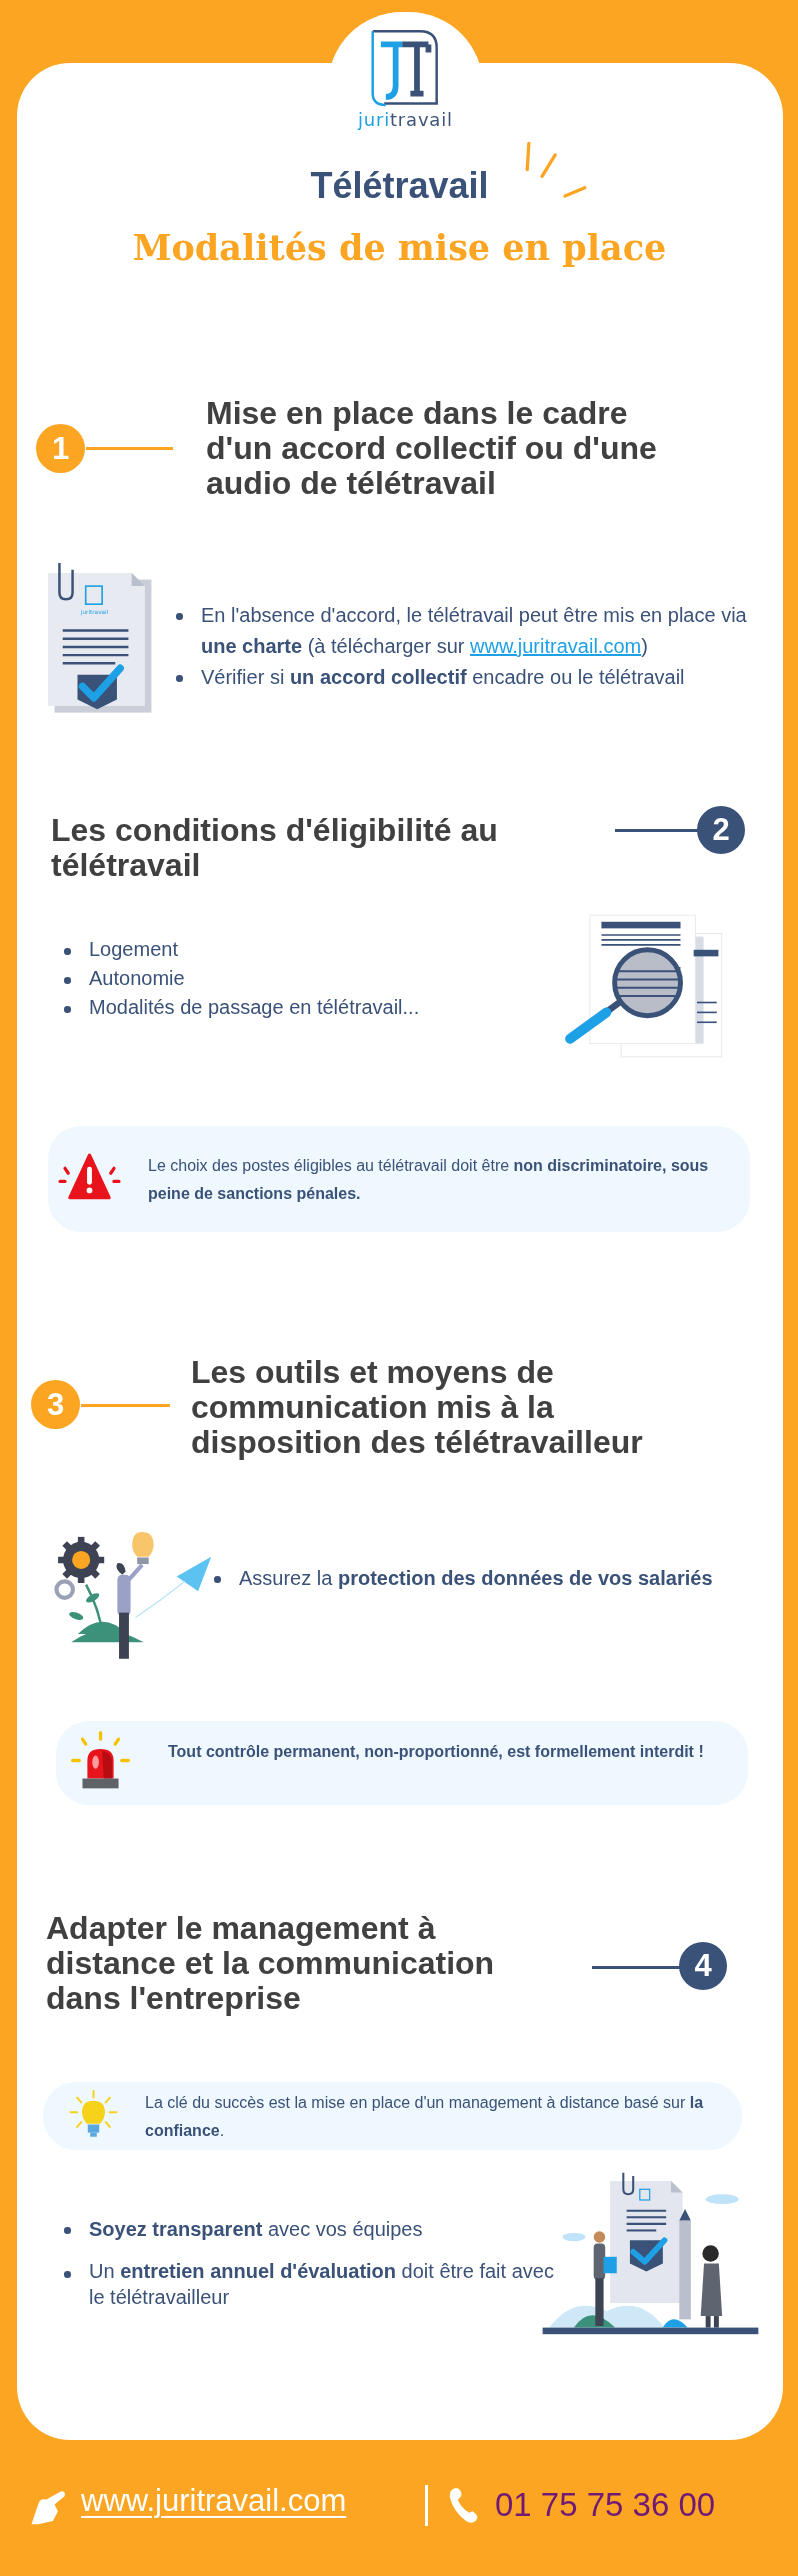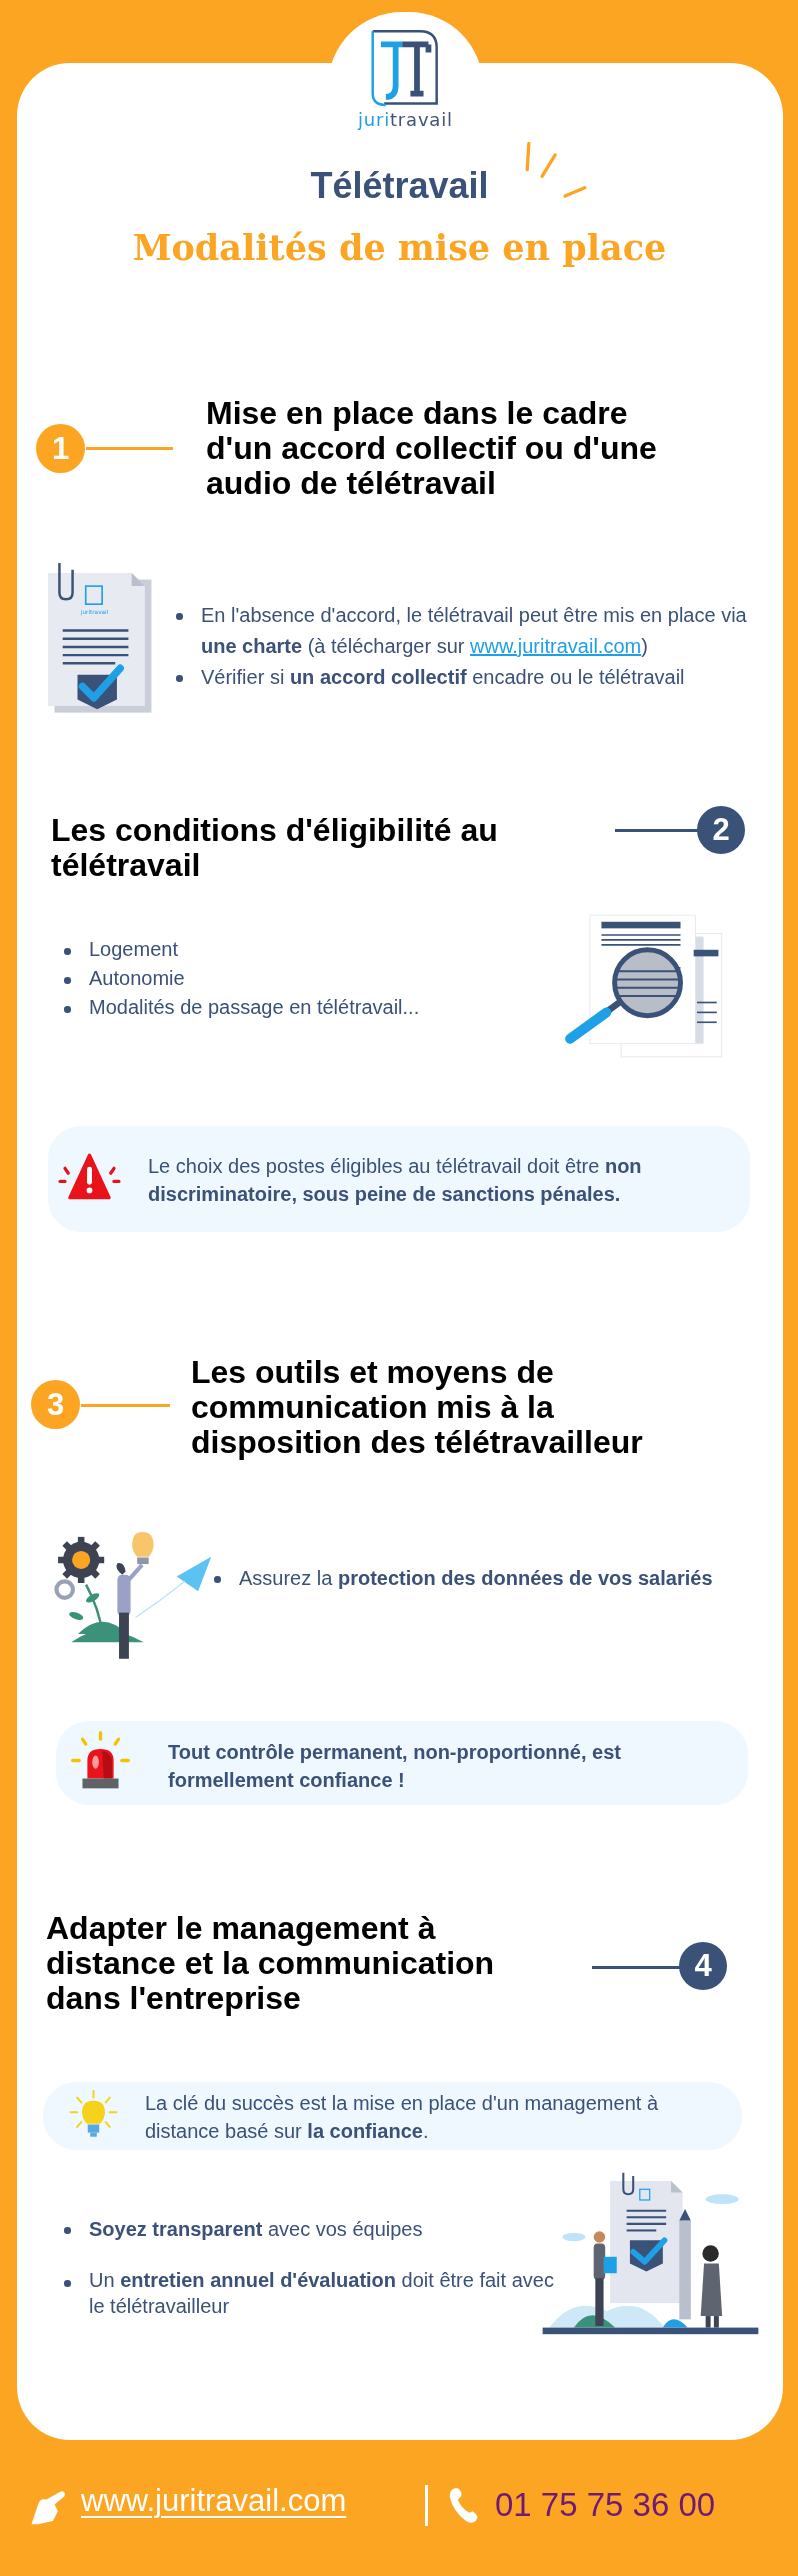--- a/index.html
+++ b/index.html
@@ -47,21 +47,21 @@
     font-family: "Liberation Sans", sans-serif;
   }
   .sparks { position: absolute; left: 519px; top: 140px; width: 74px; height: 66px; }
   .subtitle {
     position: absolute; left: 0; width: 799px; top: 227px;
     text-align: center; font-weight: bold; font-size: 35px; color: #FBA522;
     font-family: "DejaVu Serif", serif;
   }
 
   .orange-h {
-    position: absolute; color: #000000; font-weight: bold;
+    position: absolute; color: #404040; font-weight: bold;
     font-family: "Liberation Sans", sans-serif;
     font-size: 32px; line-height: 35px;
   }
   .num-badge {
     position: absolute; width: 49px; height: 49px; border-radius: 50%;
     color: #fff; font-weight: bold; font-size: 31px; text-align: center; line-height: 49px;
     font-family: "Liberation Sans", sans-serif;
   }
   .num-badge.orange { background: #FBA522; }
   .num-badge.navy { background: #3a5178; }
@@ -78,21 +78,21 @@
     content: ""; position: absolute; left: 3.3px; top: 13px;
     width: 6.6px; height: 6.6px; border-radius: 50%; background: #3a5178;
   }
   .bullets b { font-weight: bold; }
   .bullets a { color: #1ea0e6; text-decoration: underline; }
 
   .callout {
     position: absolute; background: #eff8fe; border-radius: 33px;
   }
   .callout-text {
-    position: absolute; font-size: 20px; line-height: 28px; color: #3a5178;
+    position: absolute; font-size: 16px; line-height: 28px; color: #3a5178;
     font-family: "Liberation Sans", sans-serif;
   }
   .callout-text b { font-weight: bold; }
 
   .footer {
     position: absolute; top: 2483px; left: 0; width: 799px; height: 58px;
   }
   .footer-link {
     position: absolute; left: 81px; top: 2; color: #fff; font-size: 31px;
     text-decoration: underline; text-decoration-thickness: 1.6px; text-underline-offset: 5px;
@@ -274,21 +274,21 @@
     <g stroke="#f6c200" stroke-width="4" stroke-linecap="round">
       <line x1="36" y1="2" x2="36" y2="10"></line>
       <line x1="14" y1="10" x2="18" y2="16"></line>
         <line x1="58" y1="10" x2="54" y2="16"></line>
       <line x1="2" y1="36" x2="10" y2="36"></line>
         <line x1="62" y1="36" x2="70" y2="36"></line>
     </g>
   </svg>
 </div>
 <div class="callout-text" style="left:168px; top:1738px; width:569px;">
-  <b>Tout contrôle permanent, non-proportionné, est formellement confiance !</b>
+  <b>Tout contrôle permanent, non-proportionné, est formellement interdit !</b>
 </div>
 
 <div class="orange-h" style="left:46px; top:1911px;">
   <div>Adapter le management à</div>
   <div>distance et la communication</div>
   <div>dans l'entreprise</div>
 </div>
 <div class="connector navy" style="left:592px; top:1966px; width:91px;"></div>
 <div class="num-badge navy" style="left:679px; top:1942px; width:48px; height:48px; line-height:48px;">4</div>
 
@@ -307,21 +307,21 @@
     <path d="M30 14 Q16 14 16 28 Q16 36 22 42 H38 Q44 36 44 28 Q44 14 30 14 Z" fill="#f6d21a"></path>
     <rect x="23" y="43" width="14" height="10" fill="#5aa8e0"></rect>
     <rect x="26" y="53" width="8" height="5" fill="#5aa8e0"></rect>
   </svg>
 </div>
 <div class="callout-text" style="left:145px; top:2089px; width:577px;">
   <span>La clé du succès est la mise en place d'un management à distance basé sur </span><b>la confiance</b><span>.</span>
 </div>
 
 <ul class="bullets" style="left:61px; top:2214px; width:495px;">
-  <li style="margin-bottom:22px;"><span></span><b>Soyez transparent</b><span> avec vos équipes</span></li>
+  <li style="margin-bottom:13px;"><span></span><b>Soyez transparent</b><span> avec vos équipes</span></li>
   <li style="line-height:26px;"><span>Un </span><b>entretien annuel d'évaluation</b><span> doit être fait avec le télétravailleur</span></li>
 </ul>
 
 <div style="position:absolute; left:541px; top:2171px;">
   <svg width="219" height="165" viewBox="0 0 266 200">
     <ellipse cx="220" cy="34" rx="20" ry="6" fill="#bfe3f8"></ellipse>
     <ellipse cx="40" cy="80" rx="14" ry="5" fill="#bfe3f8"></ellipse>
     <path d="M84 12 H158 L172 26 V160 H84 Z" fill="#e3e6ee"></path>
     <path d="M158 12 V26 H172 Z" fill="#b9bfcc"></path>
     <path d="M100 2 V22 Q100 28 106 28 Q112 28 112 22 V6" fill="none" stroke="#3a5178" stroke-width="2.5"></path>

